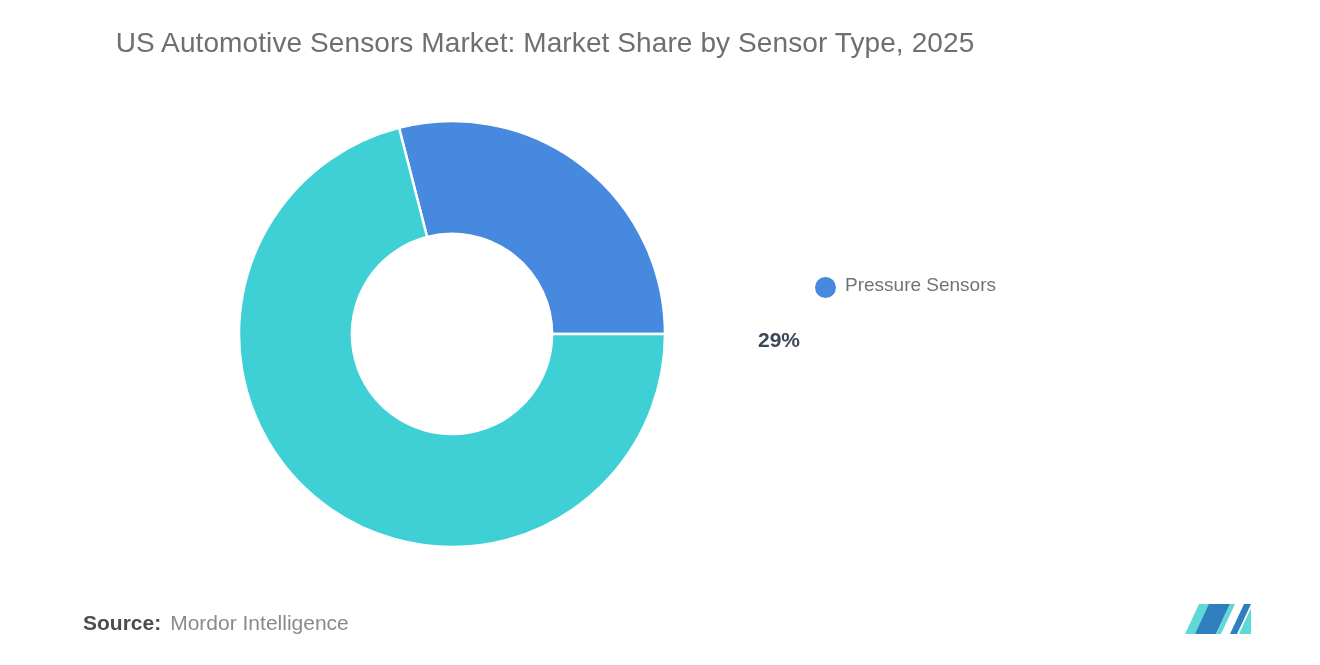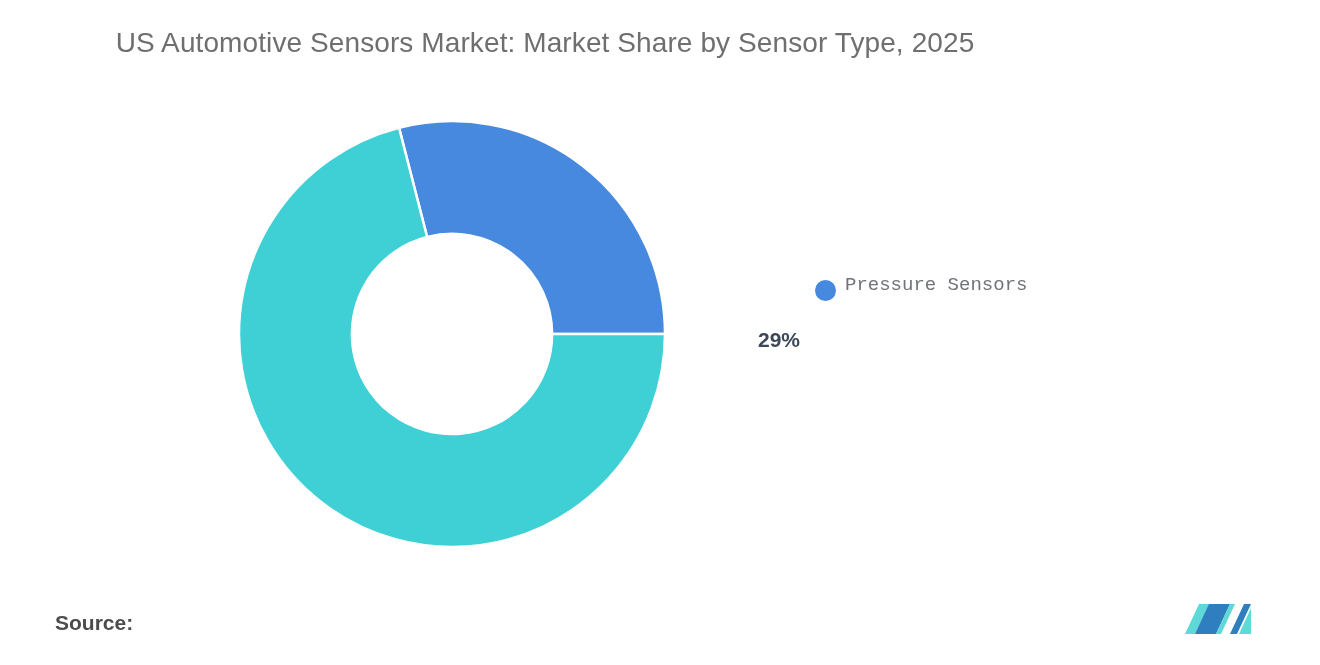--- a/index.html
+++ b/index.html
@@ -56,23 +56,22 @@
 
   
   #legend {
     position: absolute;
     left: 815px;
     top: 272px;
     width: 470px;
   }
   .legend-item {
     display: flex;
-    align-items: flex-end;
+    align-items: center;
     margin-bottom: 5px;
-    font-family: Liberation Mono, monospace;
   }
   .legend-swatch {
     flex: 0 0 auto;
     width: 21px;
     height: 21px;
     border-radius: 50%;
     margin-top: 2px;
     margin-right: 9px;
   }
   .legend-label {
@@ -89,20 +88,21 @@
     left: 55px;
     top: 611px;
     display: flex;
     align-items: baseline;
   }
   #source-prefix {
     font-size: 21px;
     font-weight: 700;
     color: #4c4c4c;
     margin-right: 9px;
+    margin-left: 28px;
   }
   #source-name {
     font-size: 21px;
     font-weight: 300;
     color: #8a8a8a;
   }
 
   #brand-logo {
     position: absolute;
     left: 1183px;
@@ -128,20 +128,21 @@
 
 <div id="legend">
   <div class="legend-item">
     <span class="legend-swatch" style="background: rgb(70, 137, 222);"></span>
     <span class="legend-label">Pressure Sensors</span>
   </div>
 </div>
 
 <div id="source-block">
   <span id="source-prefix">Source:</span>
+  <span id="source-name">Mordor Intelligence</span>
 </div>
 
 <div id="brand-logo">
   <svg viewBox="0 0 70 40" width="70" height="40">
 
     <polygon points="2,36 16,6 27,6 12,36" fill="#5fd8d8"></polygon>
 
     <polygon points="12,36 26,6 37,6 23,36" fill="#2f7fbf"></polygon>
 
     <polygon points="23,36 37,6 48,6 34,36" fill="#2f7fbf" transform="translate(-1,0)"></polygon>

